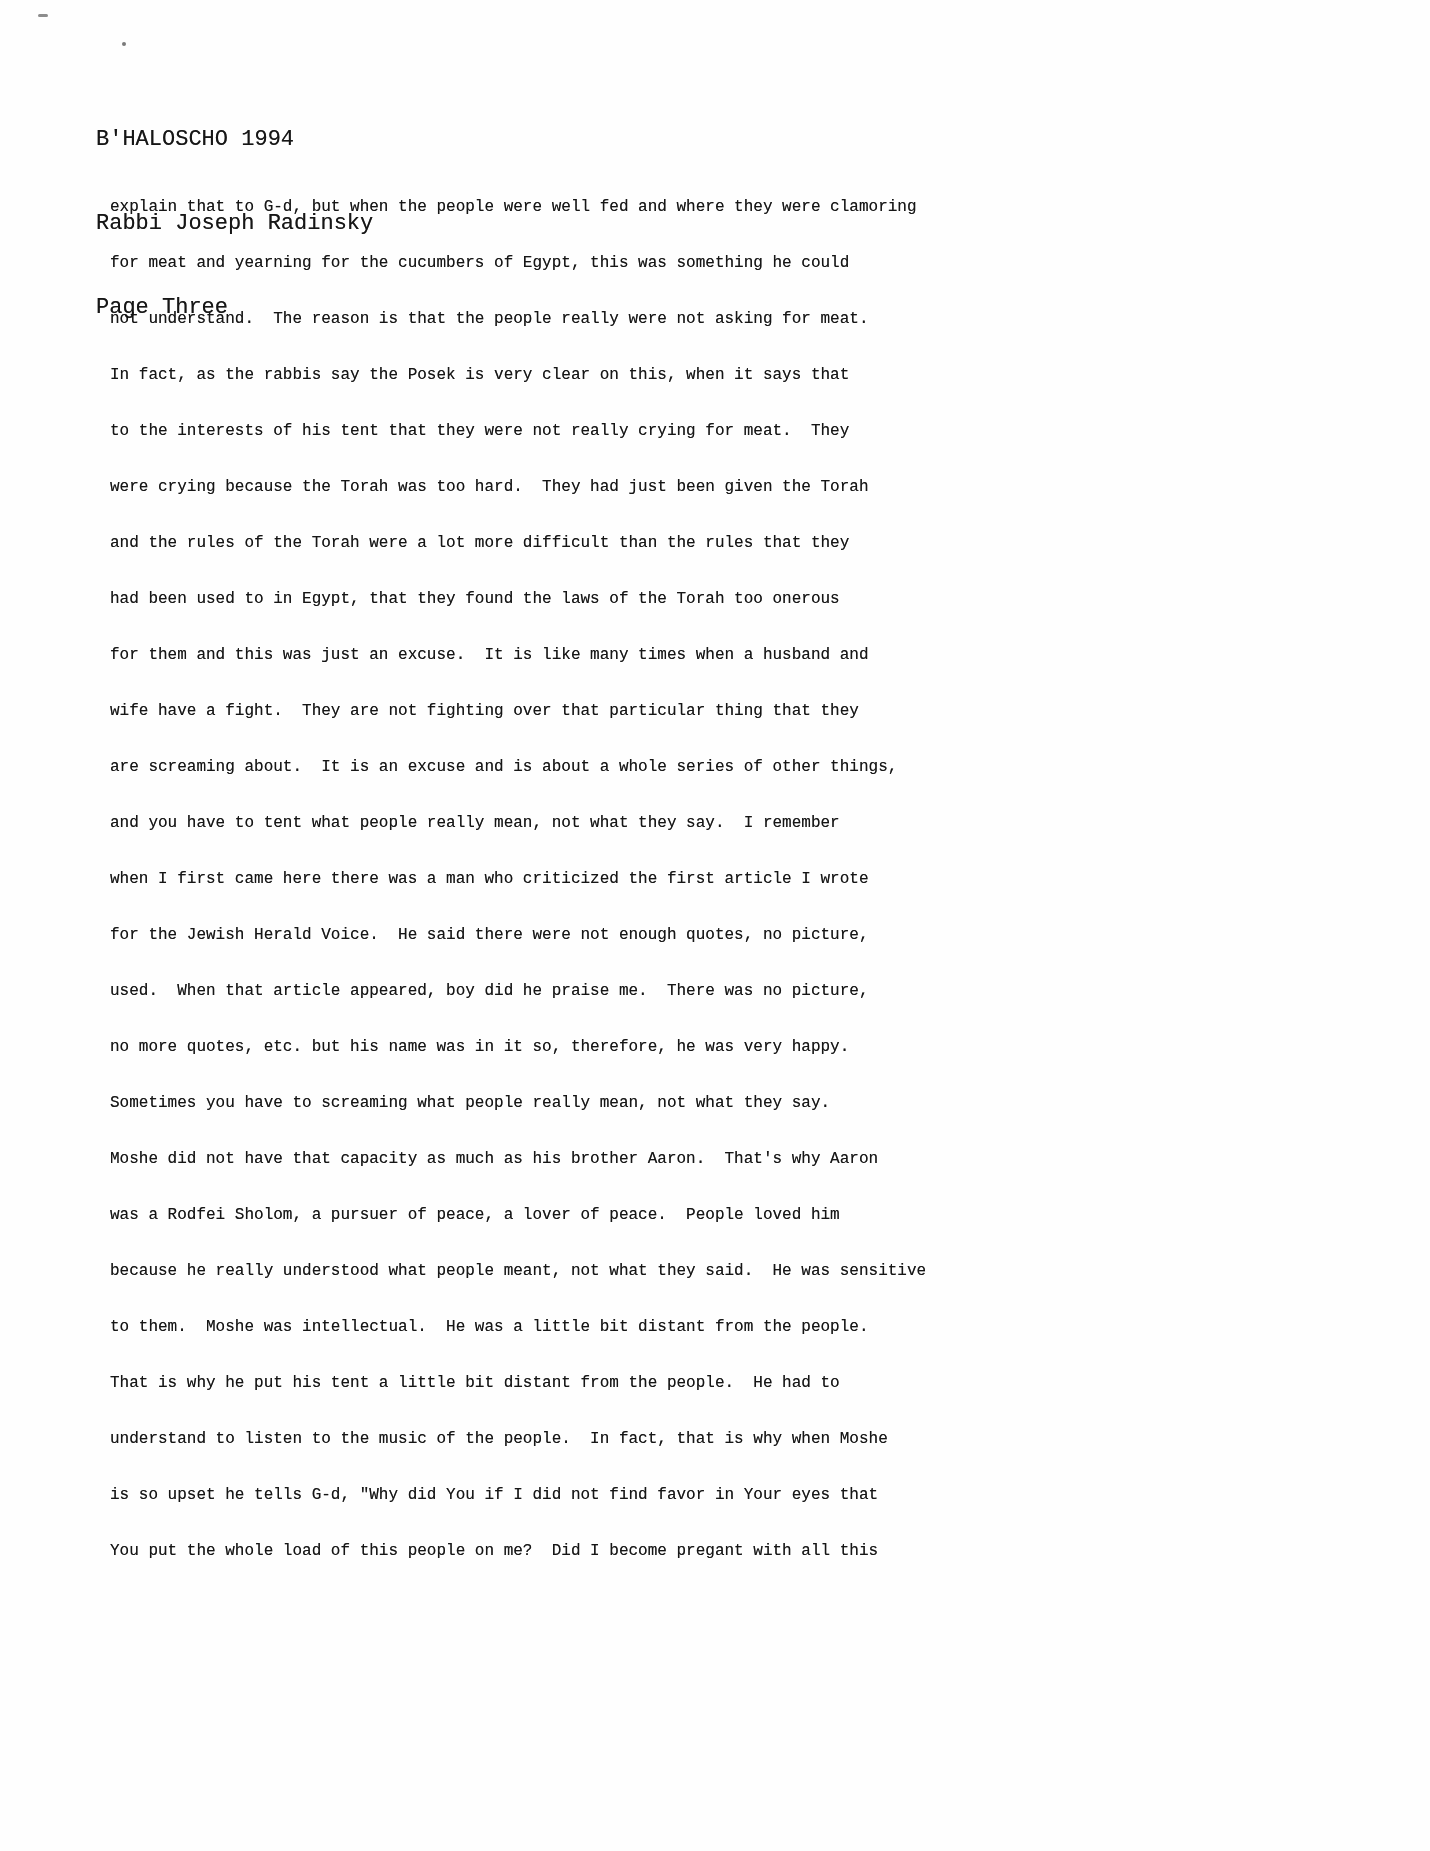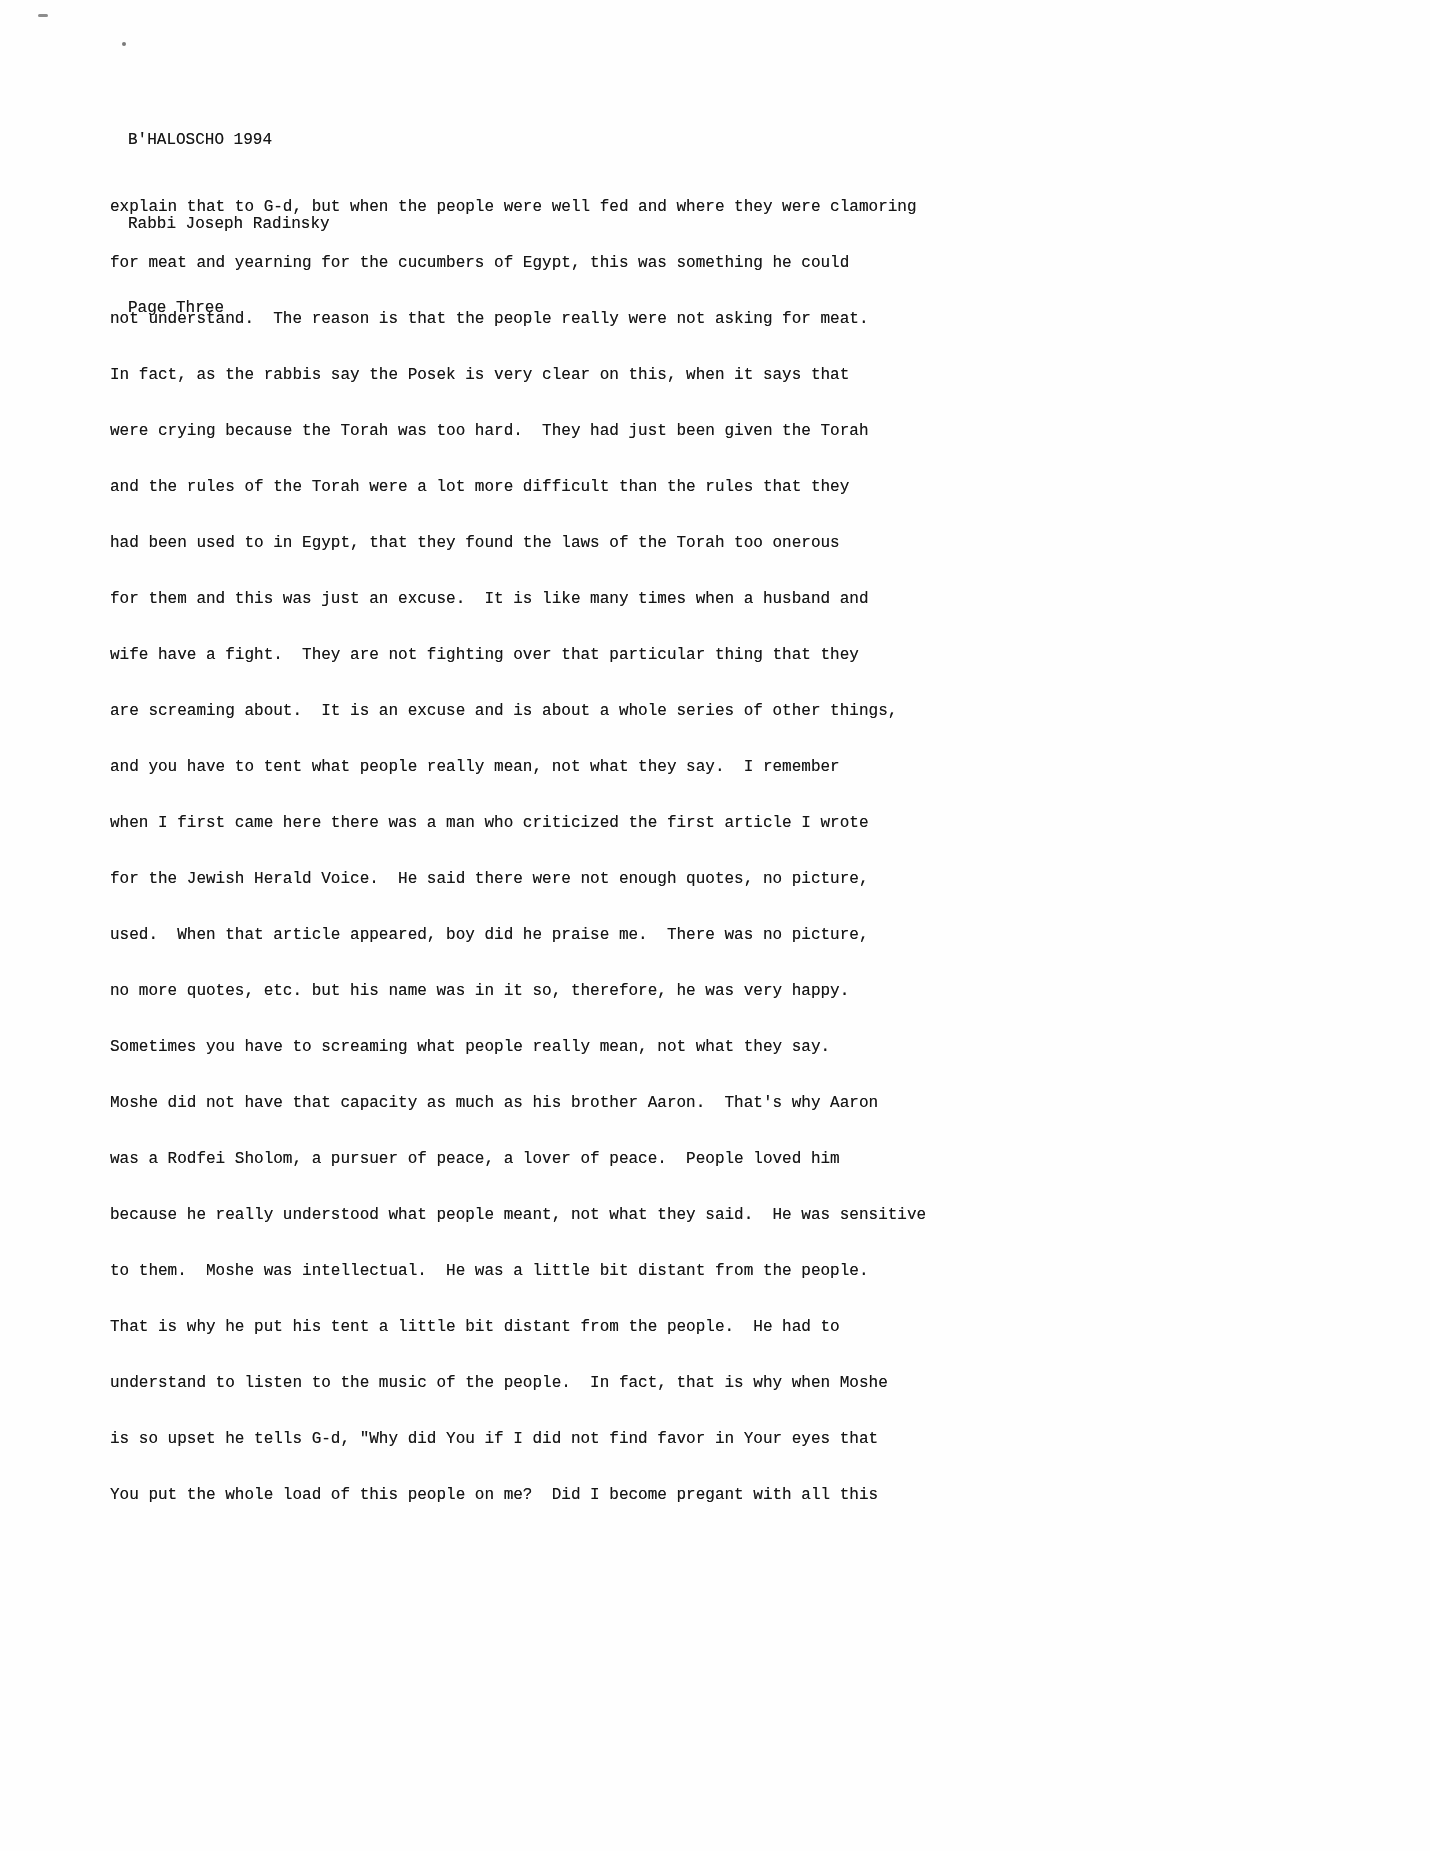--- a/index.html
+++ b/index.html
@@ -25,23 +25,23 @@
   }
   .speck2 {
     position: absolute;
     left: 122px; top: 42px;
     width: 4px; height: 4px;
     background: #7a7a7a;
     border-radius: 50%;
   }
   .doc-header {
     position: absolute;
-    left: 128px;
+    left: 96px;
     top: 70px;
-    font-size: 16px;
+    font-size: 22px;
     line-height: 28px;
     white-space: pre;
     text-shadow: 0 0 0.5px rgba(0,0,0,0.55);
   }
   .doc-body {
     position: absolute;
     left: 110px;
     top: 179px;
     font-size: 16px;
     text-shadow: 0 0 0.5px rgba(0,0,0,0.55);
@@ -63,20 +63,21 @@
     <div>B'HALOSCHO 1994</div>
     <div>Rabbi Joseph Radinsky</div>
     <div>Page Three</div>
   </div>
 
   <div class="doc-body">
       <div class="line">explain that to G-d, but when the people were well fed and where they were clamoring</div>
       <div class="line">for meat and yearning for the cucumbers of Egypt, this was something he could</div>
       <div class="line">not understand.  The reason is that the people really were not asking for meat.</div>
       <div class="line">In fact, as the rabbis say the Posek is very clear on this, when it says that</div>
+      <div class="line">to the interests of his tent that they were not really crying for meat.  They</div>
       <div class="line">were crying because the Torah was too hard.  They had just been given the Torah</div>
       <div class="line">and the rules of the Torah were a lot more difficult than the rules that they</div>
       <div class="line">had been used to in Egypt, that they found the laws of the Torah too onerous</div>
       <div class="line">for them and this was just an excuse.  It is like many times when a husband and</div>
       <div class="line">wife have a fight.  They are not fighting over that particular thing that they</div>
       <div class="line">are screaming about.  It is an excuse and is about a whole series of other things,</div>
       <div class="line">and you have to tent what people really mean, not what they say.  I remember</div>
       <div class="line">when I first came here there was a man who criticized the first article I wrote</div>
       <div class="line">for the Jewish Herald Voice.  He said there were not enough quotes, no picture,</div>
       <div class="line">used.  When that article appeared, boy did he praise me.  There was no picture,</div>

